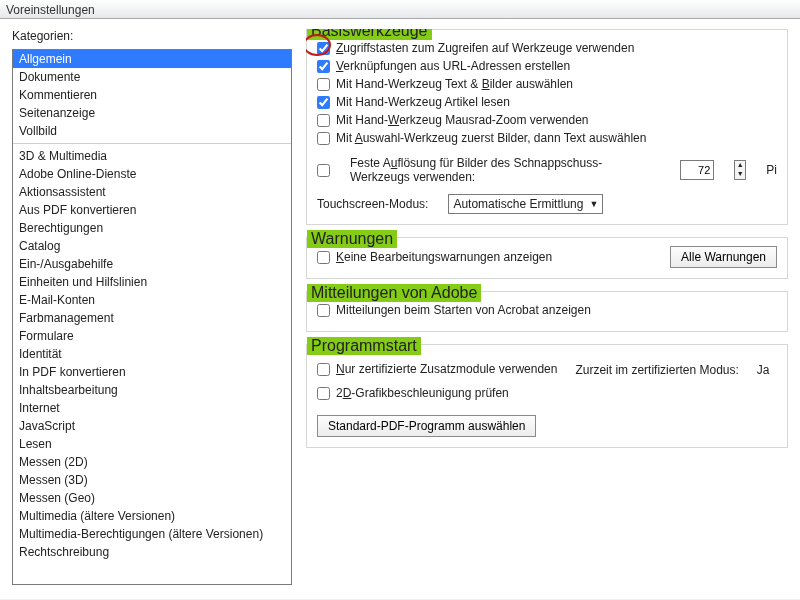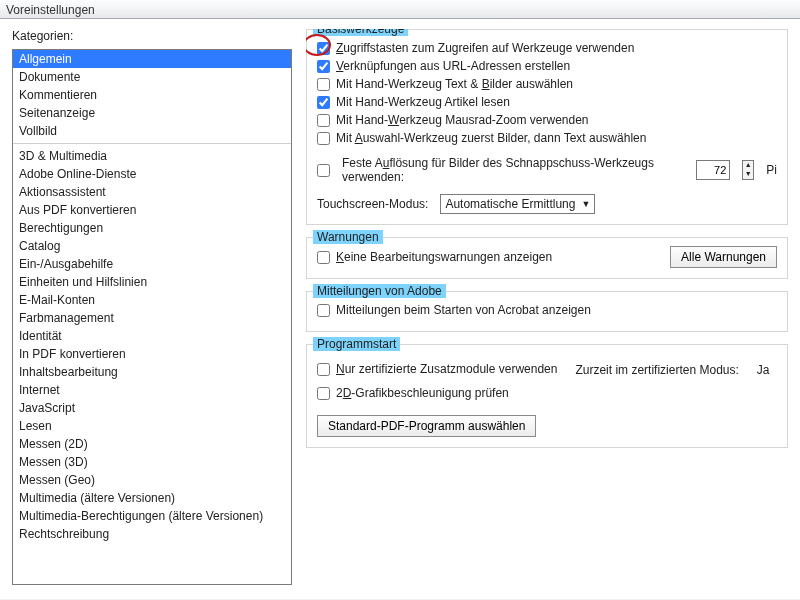--- a/index.html
+++ b/index.html
@@ -53,24 +53,24 @@
 .right-col { flex: 1; padding-top: 0; overflow: hidden; }
 .groupbox {
   border: 1px solid #d6d6d6;
   margin-bottom: 12px;
   padding: 8px 10px 10px 10px;
   position: relative;
 }
 .groupbox > .legend {
   position: absolute;
   top: -8px;
-  left: 6px;
-  background: #7dd3fc;
+  left: 0;
+  background: #84cc16;
   padding: 0 4px;
-  font-size: 12px;
+  font-size: 16px;
 }
 .check-row {
   display: flex;
   align-items: center;
   gap: 6px;
   margin: 3px 0;
   line-height: 15px;
 }
 .check-row input[type=checkbox] {
   width: 13px; height: 13px;
@@ -78,21 +78,21 @@
 }
 .check-row label { font-size: 12px; }
 .check-row label u { text-decoration: underline; }
 .highlight-circle {
   position: absolute;
   border: 2px solid #c31b1b;
   border-radius: 50%;
   width: 28px; height: 22px;
   pointer-events: none;
 }
-.row-flex { display: flex; align-items: center; gap: 12px; margin-top: 6px; }
+.row-flex { display: flex; align-items: center; gap: 20px; margin-top: 6px; }
 .num-input {
   width: 34px; height: 20px;
   border: 1px solid #7a7a7a;
   font-size: 11px; text-align: right; padding-right: 3px;
 }
 .spinner {
   display: inline-flex; flex-direction: column; border: 1px solid #7a7a7a;
   width: 12px; height: 20px; background: #f3f3f3;
 }
 .spinner span { flex:1; font-size:7px; line-height:8px; text-align:center; cursor:pointer; }
@@ -132,20 +132,21 @@
         <div class="item">3D &amp; Multimedia</div>
         <div class="item">Adobe Online-Dienste</div>
         <div class="item">Aktionsassistent</div>
         <div class="item">Aus PDF konvertieren</div>
         <div class="item">Berechtigungen</div>
         <div class="item">Catalog</div>
         <div class="item">Ein-/Ausgabehilfe</div>
         <div class="item">Einheiten und Hilfslinien</div>
         <div class="item">E-Mail-Konten</div>
         <div class="item">Farbmanagement</div>
+        <div class="item">Formulare</div>
         <div class="item">Identität</div>
         <div class="item">In PDF konvertieren</div>
         <div class="item">Inhaltsbearbeitung</div>
         <div class="item">Internet</div>
         <div class="item">JavaScript</div>
         <div class="item">Lesen</div>
         <div class="item">Messen (2D)</div>
         <div class="item">Messen (3D)</div>
         <div class="item">Messen (Geo)</div>
         <div class="item">Multimedia (ältere Versionen)</div>

